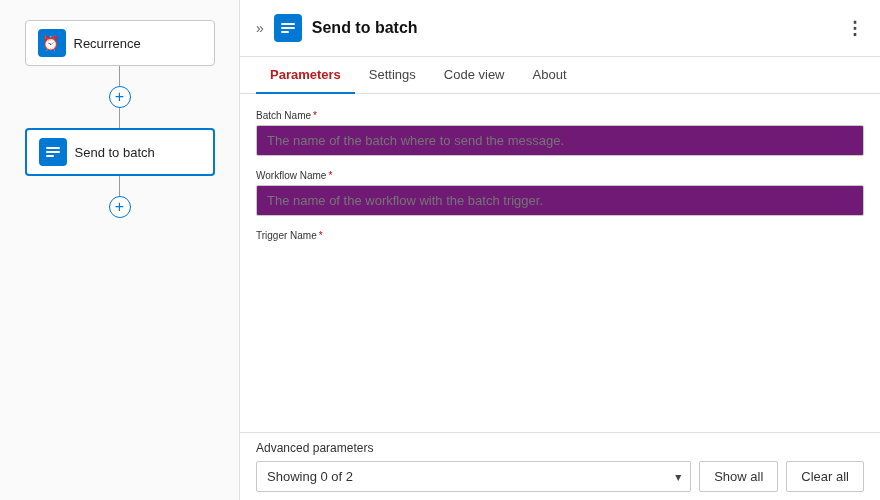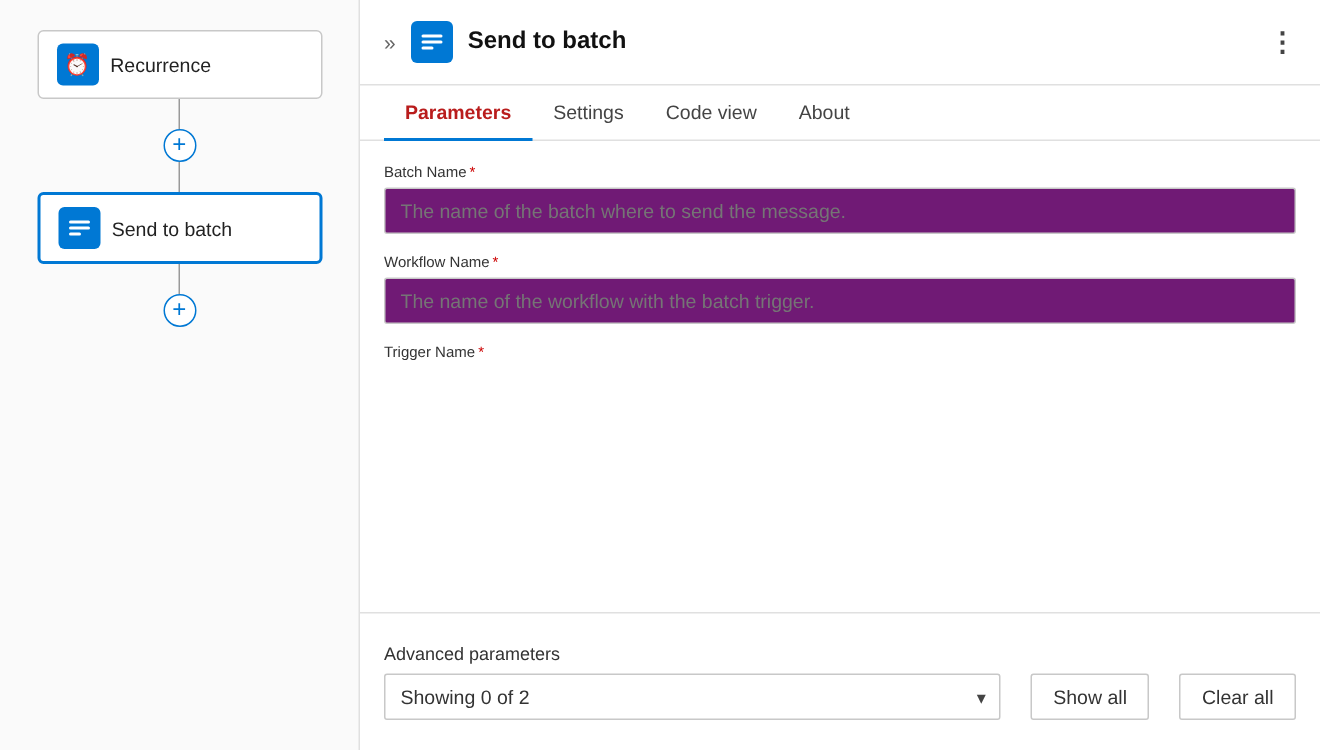--- a/index.html
+++ b/index.html
@@ -184,35 +184,35 @@
       border-radius: 2px;
       padding: 7px 10px;
       font-size: 13px;
       color: #999;
       background: #701a75;
       outline: none;
     }
 
     
     .footer-area {
-      padding: 20px 16px;
+      padding: 8px 16px;
       border-top: 1px solid #e0e0e0;
       margin-top: auto;
     }
 
     .advanced-label {
       font-size: 12px;
       color: #333;
       margin-bottom: 6px;
     }
 
     .advanced-row {
       display: flex;
       align-items: center;
-      gap: 20px;
+      gap: 8px;
     }
 
     .advanced-select-wrapper {
       flex: 1;
       position: relative;
     }
 
     .advanced-select {
       width: 100%;
       border: 1px solid #c8c8c8;

